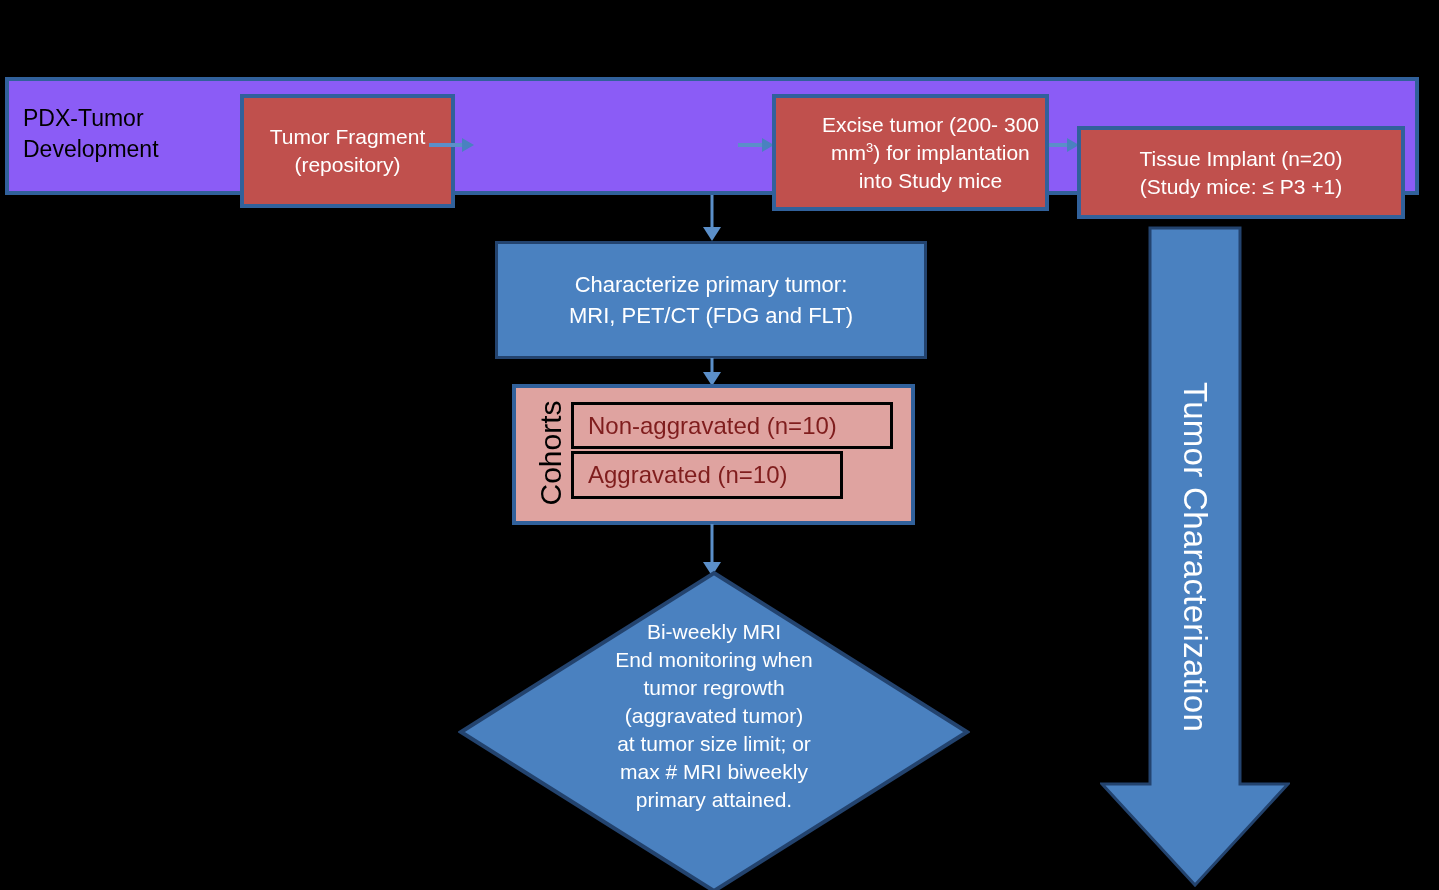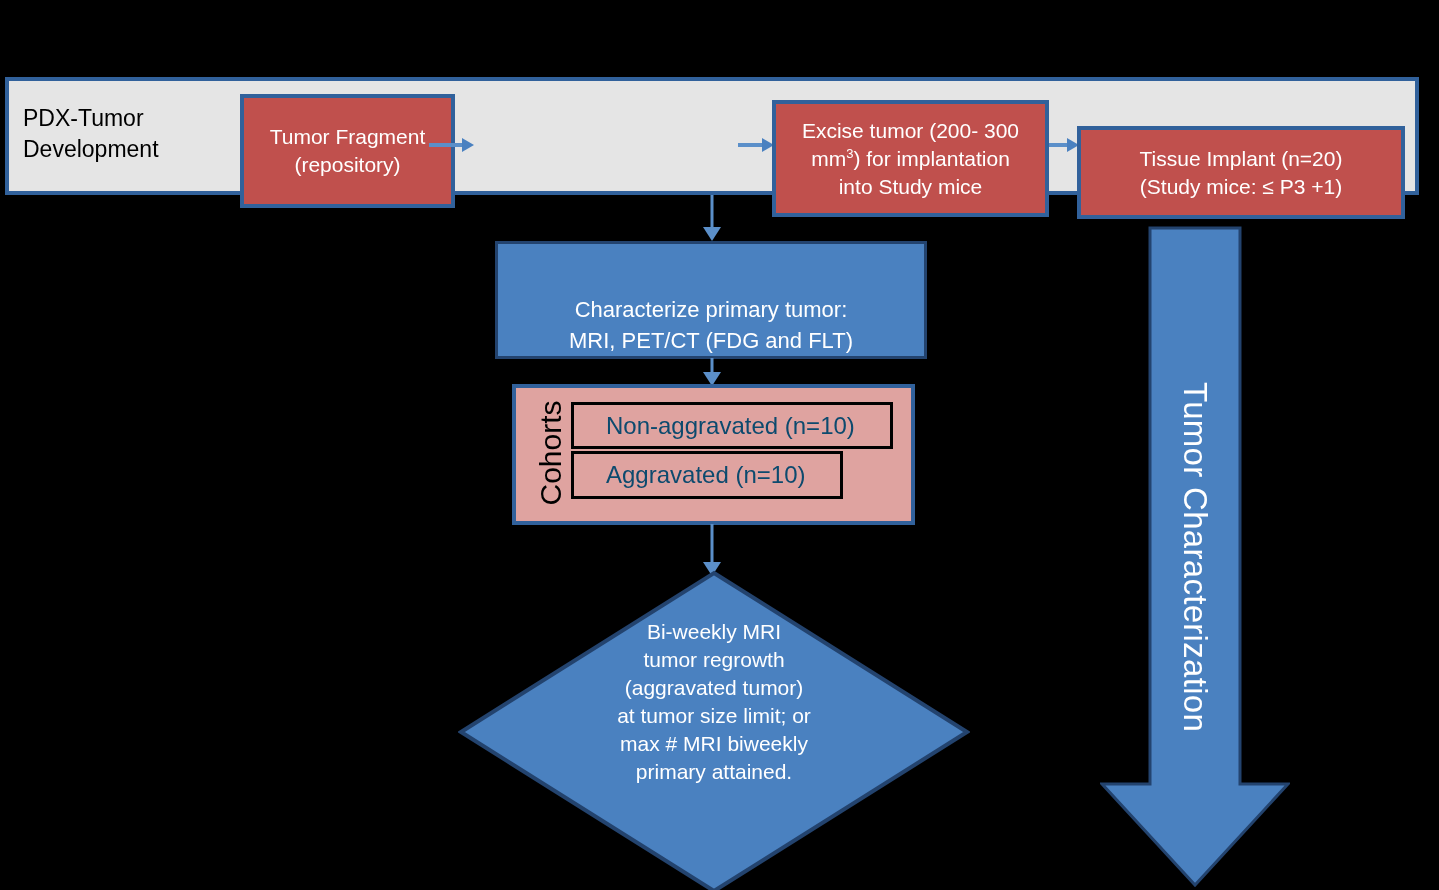--- a/index.html
+++ b/index.html
@@ -23,21 +23,21 @@
     background: #000000;
   }
 
   
   #pdx-banner {
     position: absolute;
     left: 5px;
     top: 77px;
     width: 1414px;
     height: 118px;
-    background: #e5e5e5;
+    background: #8b5cf6;
     border: 4px solid #31619b;
     box-sizing: border-box;
   }
 
   #pdx-banner-label {
     position: absolute;
     left: 14px;
     top: 22px;
     width: 190px;
     color: #000000;
@@ -55,21 +55,21 @@
     font-size: 21px;
     line-height: 28px;
     text-align: center;
     display: flex;
     align-items: center;
     justify-content: center;
     padding: 0 6px;
   }
   #banner-box-1 { left: 195px; top: 13px; width: 215px; height: 114px; margin-left: 36px; }
   #banner-box-2 { left: 463px; top: 13px; width: 266px; height: 93px; }
-  #banner-box-3 { left: 763px; top: 19px; width: 277px; height: 117px; }
+  #banner-box-3 { left: 763px; top: 13px; width: 277px; height: 117px; justify-content: flex-end; }
   #banner-box-4 { left: 1068px; top: 13px; width: 328px; height: 93px; margin-top: 32px; }
 
   .banner-box sup { font-size: 0.62em; vertical-align: super; line-height: 0; }
 
   
   .mini-arrow {
     position: absolute;
     top: 57px;
     height: 14px;
     pointer-events: none;
@@ -128,21 +128,21 @@
     width: 432px;
     height: 118px;
     background: #4a81c0;
     border: 3px solid #23436e;
     box-sizing: border-box;
     color: #ffffff;
     font-size: 22px;
     line-height: 31px;
     text-align: center;
     display: flex;
-    align-items: flex-end;
+    align-items: center;
     justify-content: center;
   }
 
   
   #cohorts-box {
     position: absolute;
     left: 512px;
     top: 384px;
     width: 403px;
     height: 141px;
@@ -160,25 +160,25 @@
     color: #000000;
     font-size: 30px;
     text-align: center;
     white-space: nowrap;
   }
   .cohort-item {
     position: absolute;
     background: #dfa3a0;
     border: 3px solid #000000;
     box-sizing: border-box;
-    color: #0c4a6e;
+    color: #7f1d1d;
     font-size: 24px;
     display: flex;
     align-items: center;
-    padding-left: 32px;
+    padding-left: 14px;
   }
   #cohort-item-0 { left: 55px; top: 14px; width: 322px; height: 47px; }
   #cohort-item-1 { left: 55px; top: 63px; width: 272px; height: 48px; }
 
   
   #decision-diamond-wrap {
     position: absolute;
     left: 458px;
     top: 570px;
     width: 512px;
@@ -301,20 +301,21 @@
     <span class="shaft"></span>
     <span class="head"></span>
   </div>
 
   <div id="decision-diamond-wrap">
     <svg width="512" height="324" viewBox="0 0 512 324">
       <polygon points="256,3 509,162 256,321 3,162" fill="#4a81c0" stroke="#23436e" stroke-width="4"></polygon>
     </svg>
     <div id="decision-diamond-text">
       <div id="decision-diamond-title">Bi-weekly MRI</div>
+      <div>End monitoring when</div>
       <div>tumor regrowth</div>
       <div>(aggravated tumor)</div>
       <div>at tumor size limit; or</div>
       <div>max # MRI biweekly</div>
       <div>primary attained.</div>
     </div>
   </div>
 
   <div id="tumor-char-arrow-wrap">
     <svg width="190" height="662" viewBox="0 0 190 662">

